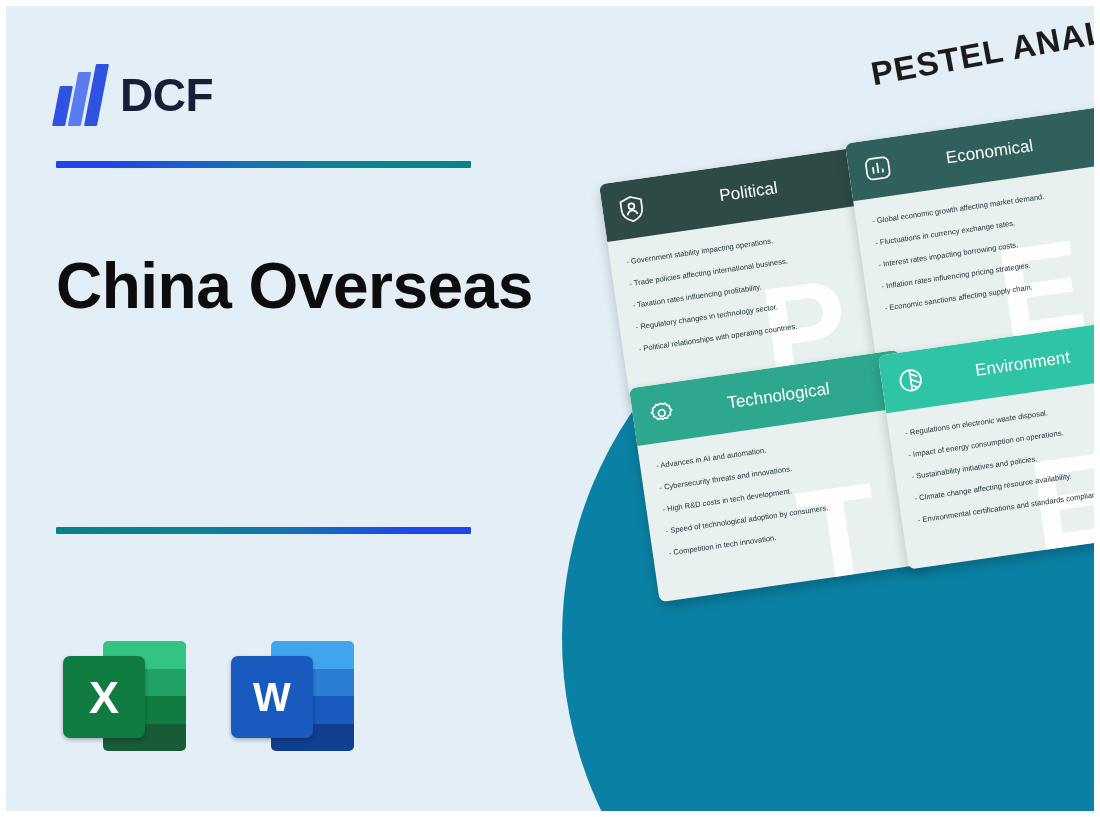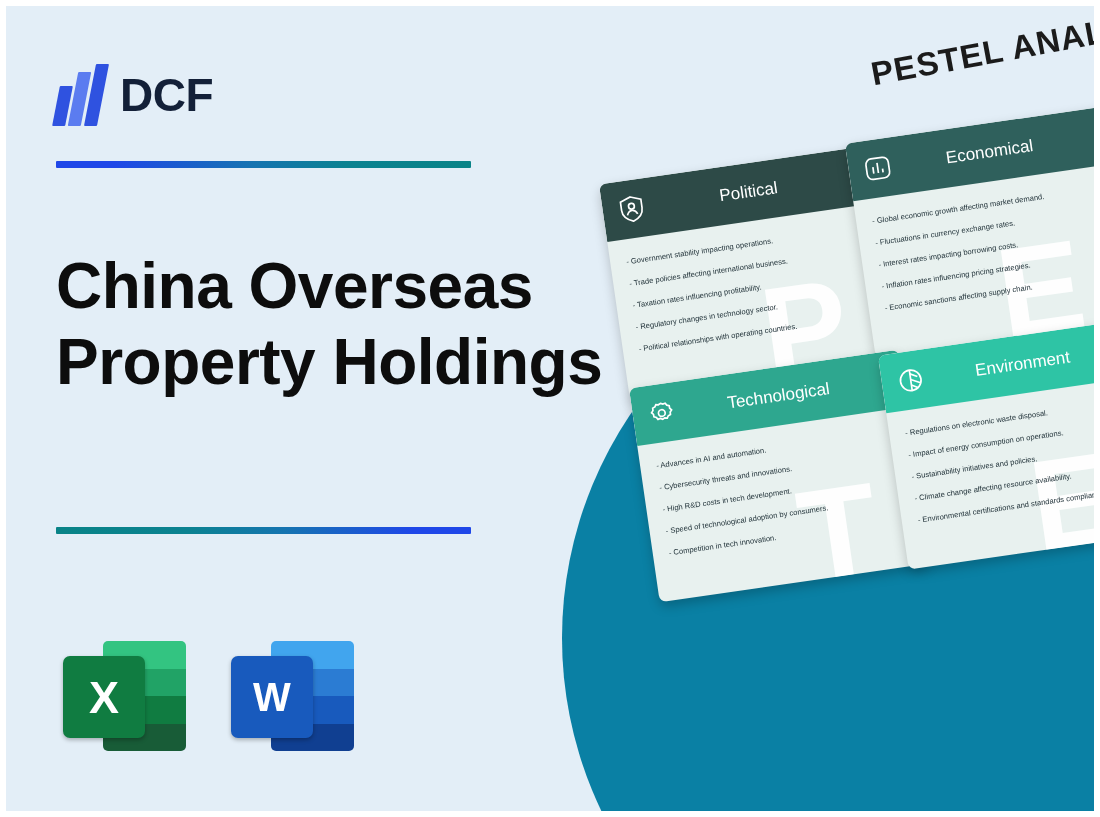--- a/index.html
+++ b/index.html
@@ -170,21 +170,20 @@
         <span class="lb3"></span>
     </div>
     <div class="logo-text">DCF</div>
   </div>
 
   <div class="rule rule-top"></div>
   <div class="rule rule-bottom"></div>
 
   <div class="headline">
     <div>China Overseas</div>
-    <div>Property Holdings</div>
   </div>
 
   <div class="office-icons">
     <div class="doc-icon xls">
       <div class="doc-sheet">
         <i class="s1"></i>
           <i class="s2"></i>
           <i class="s3"></i>
           <i class="s4"></i>
       </div>

